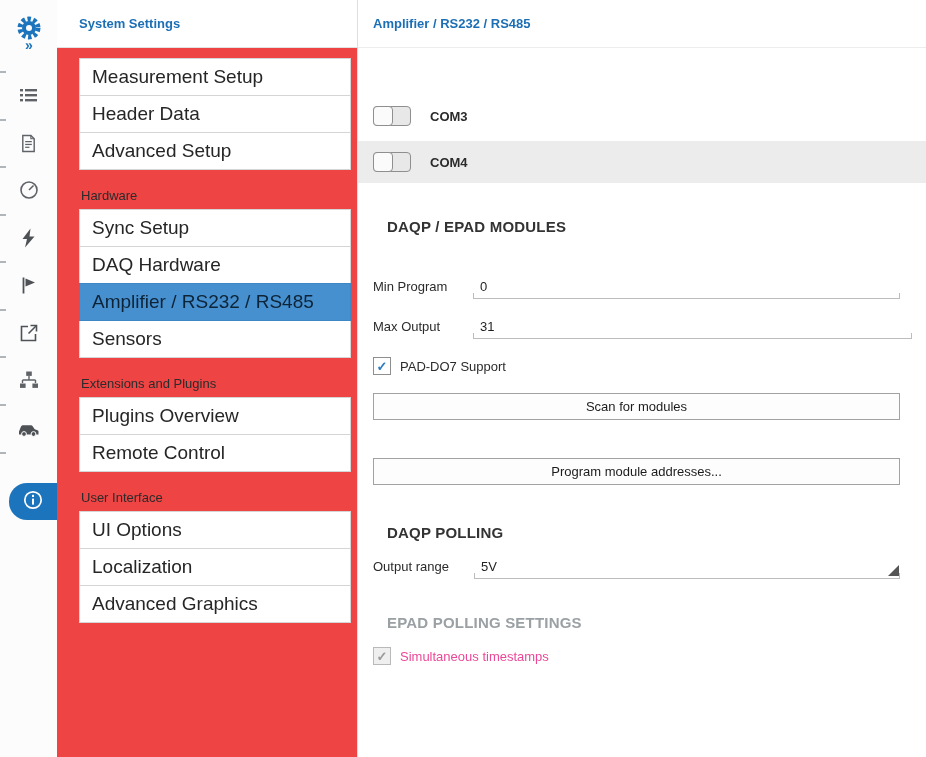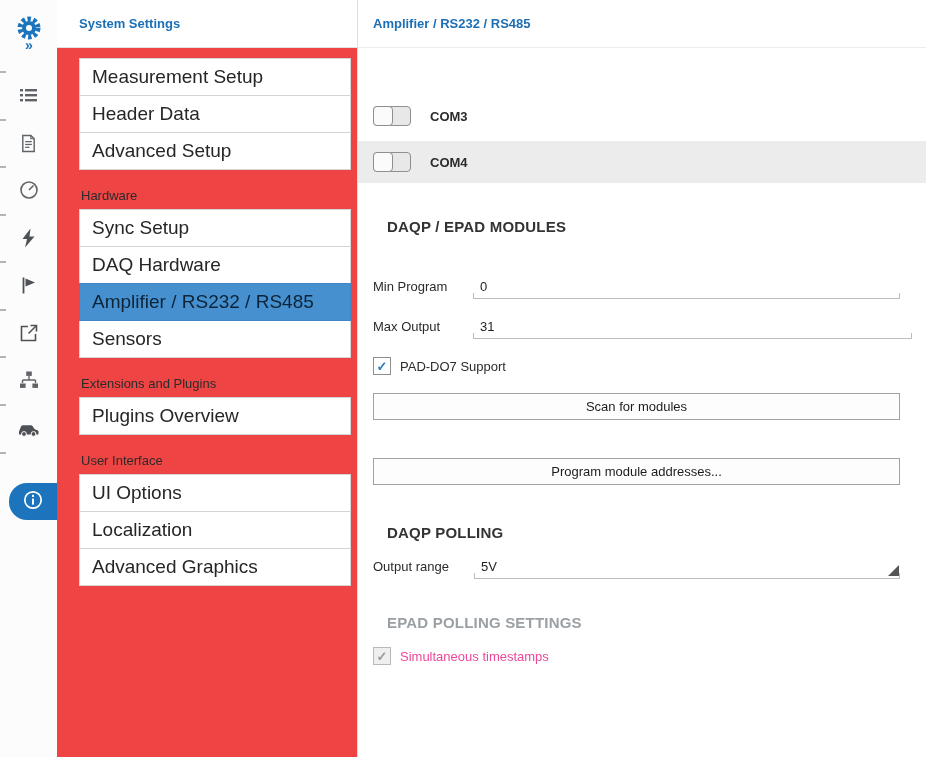--- a/index.html
+++ b/index.html
@@ -180,20 +180,21 @@
       <div class="nav-item">Advanced Setup</div>
 
       <div class="nav-group">Hardware</div>
       <div class="nav-item">Sync Setup</div>
       <div class="nav-item">DAQ Hardware</div>
       <div class="nav-item selected">Amplifier / RS232 / RS485</div>
       <div class="nav-item">Sensors</div>
 
       <div class="nav-group">Extensions and Plugins</div>
       <div class="nav-item">Plugins Overview</div>
+      <div class="nav-item">Remote Control</div>
 
       <div class="nav-group">User Interface</div>
       <div class="nav-item">UI Options</div>
       <div class="nav-item">Localization</div>
       <div class="nav-item">Advanced Graphics</div>
     </div>
   </div>
 
   <div class="main">
     <div class="main-header">Amplifier / RS232 / RS485</div>

